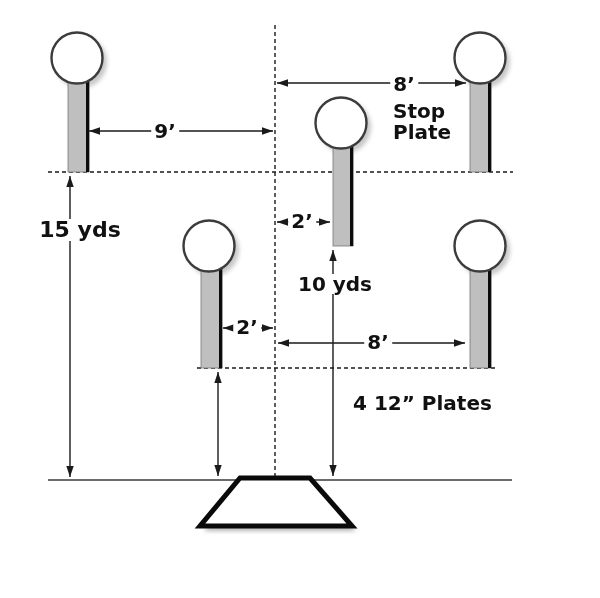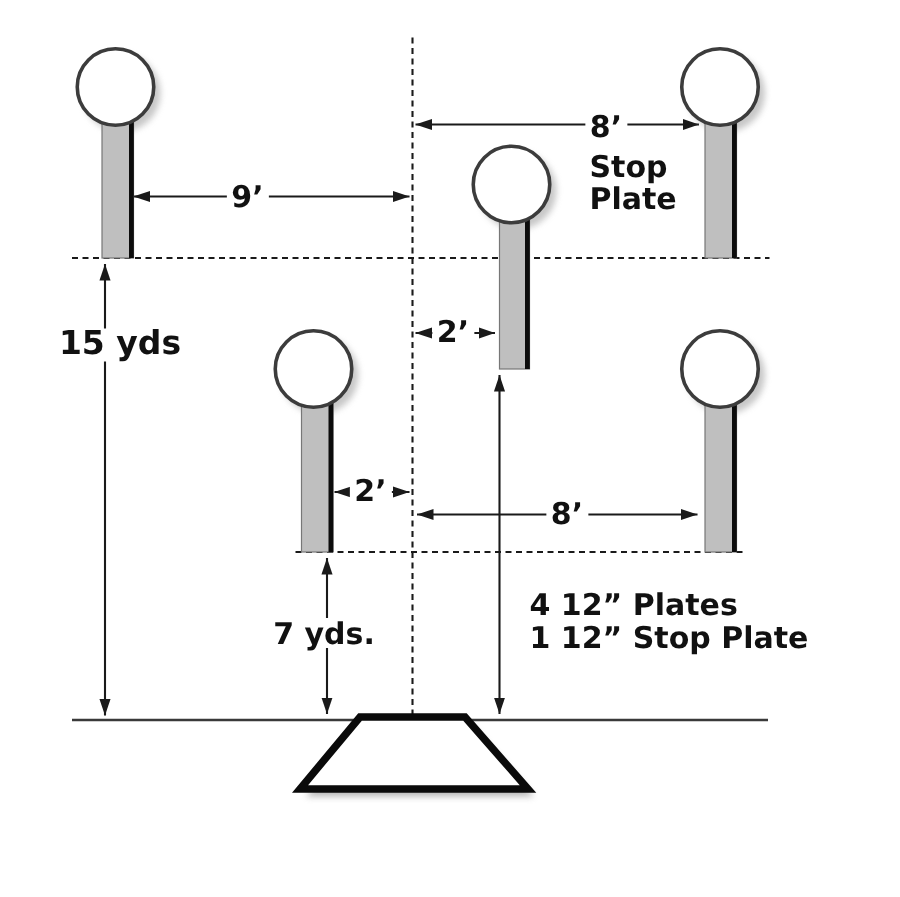--- a/index.html
+++ b/index.html
@@ -101,23 +101,22 @@
       <circle cx="480" cy="246" r="25.5" fill="#ffffff" stroke="#3c3c3c" stroke-width="2.4"></circle>
     </g>
   </svg>
 
   <div class="lbl dim" style="left:165px; top:131px;">9’</div>
   <div class="lbl dim" style="left:404px; top:84px;">8’</div>
   <div class="lbl dim" style="left:302px; top:221px;">2’</div>
   <div class="lbl dim" style="left:247px; top:327px;">2’</div>
   <div class="lbl dim" style="left:378px; top:342px;">8’</div>
   <div class="lbl dim dim-big" style="left:80px; top:230px;text-align:center;">15 yds</div>
-  <div class="lbl dim" style="left:216px; top:422px;">7 yds.</div>
+  <div class="lbl dim" style="left:335px; top:284px;">10 yds</div>
 
   <div class="lbl stop-plate">Stop Plate</div>
 
   <div class="lbl inventory">
     <div>4 12” Plates</div>
-    <div>1 12” Stop Plate</div>
   </div>
 
 
 </div>
 
 </body></html>

